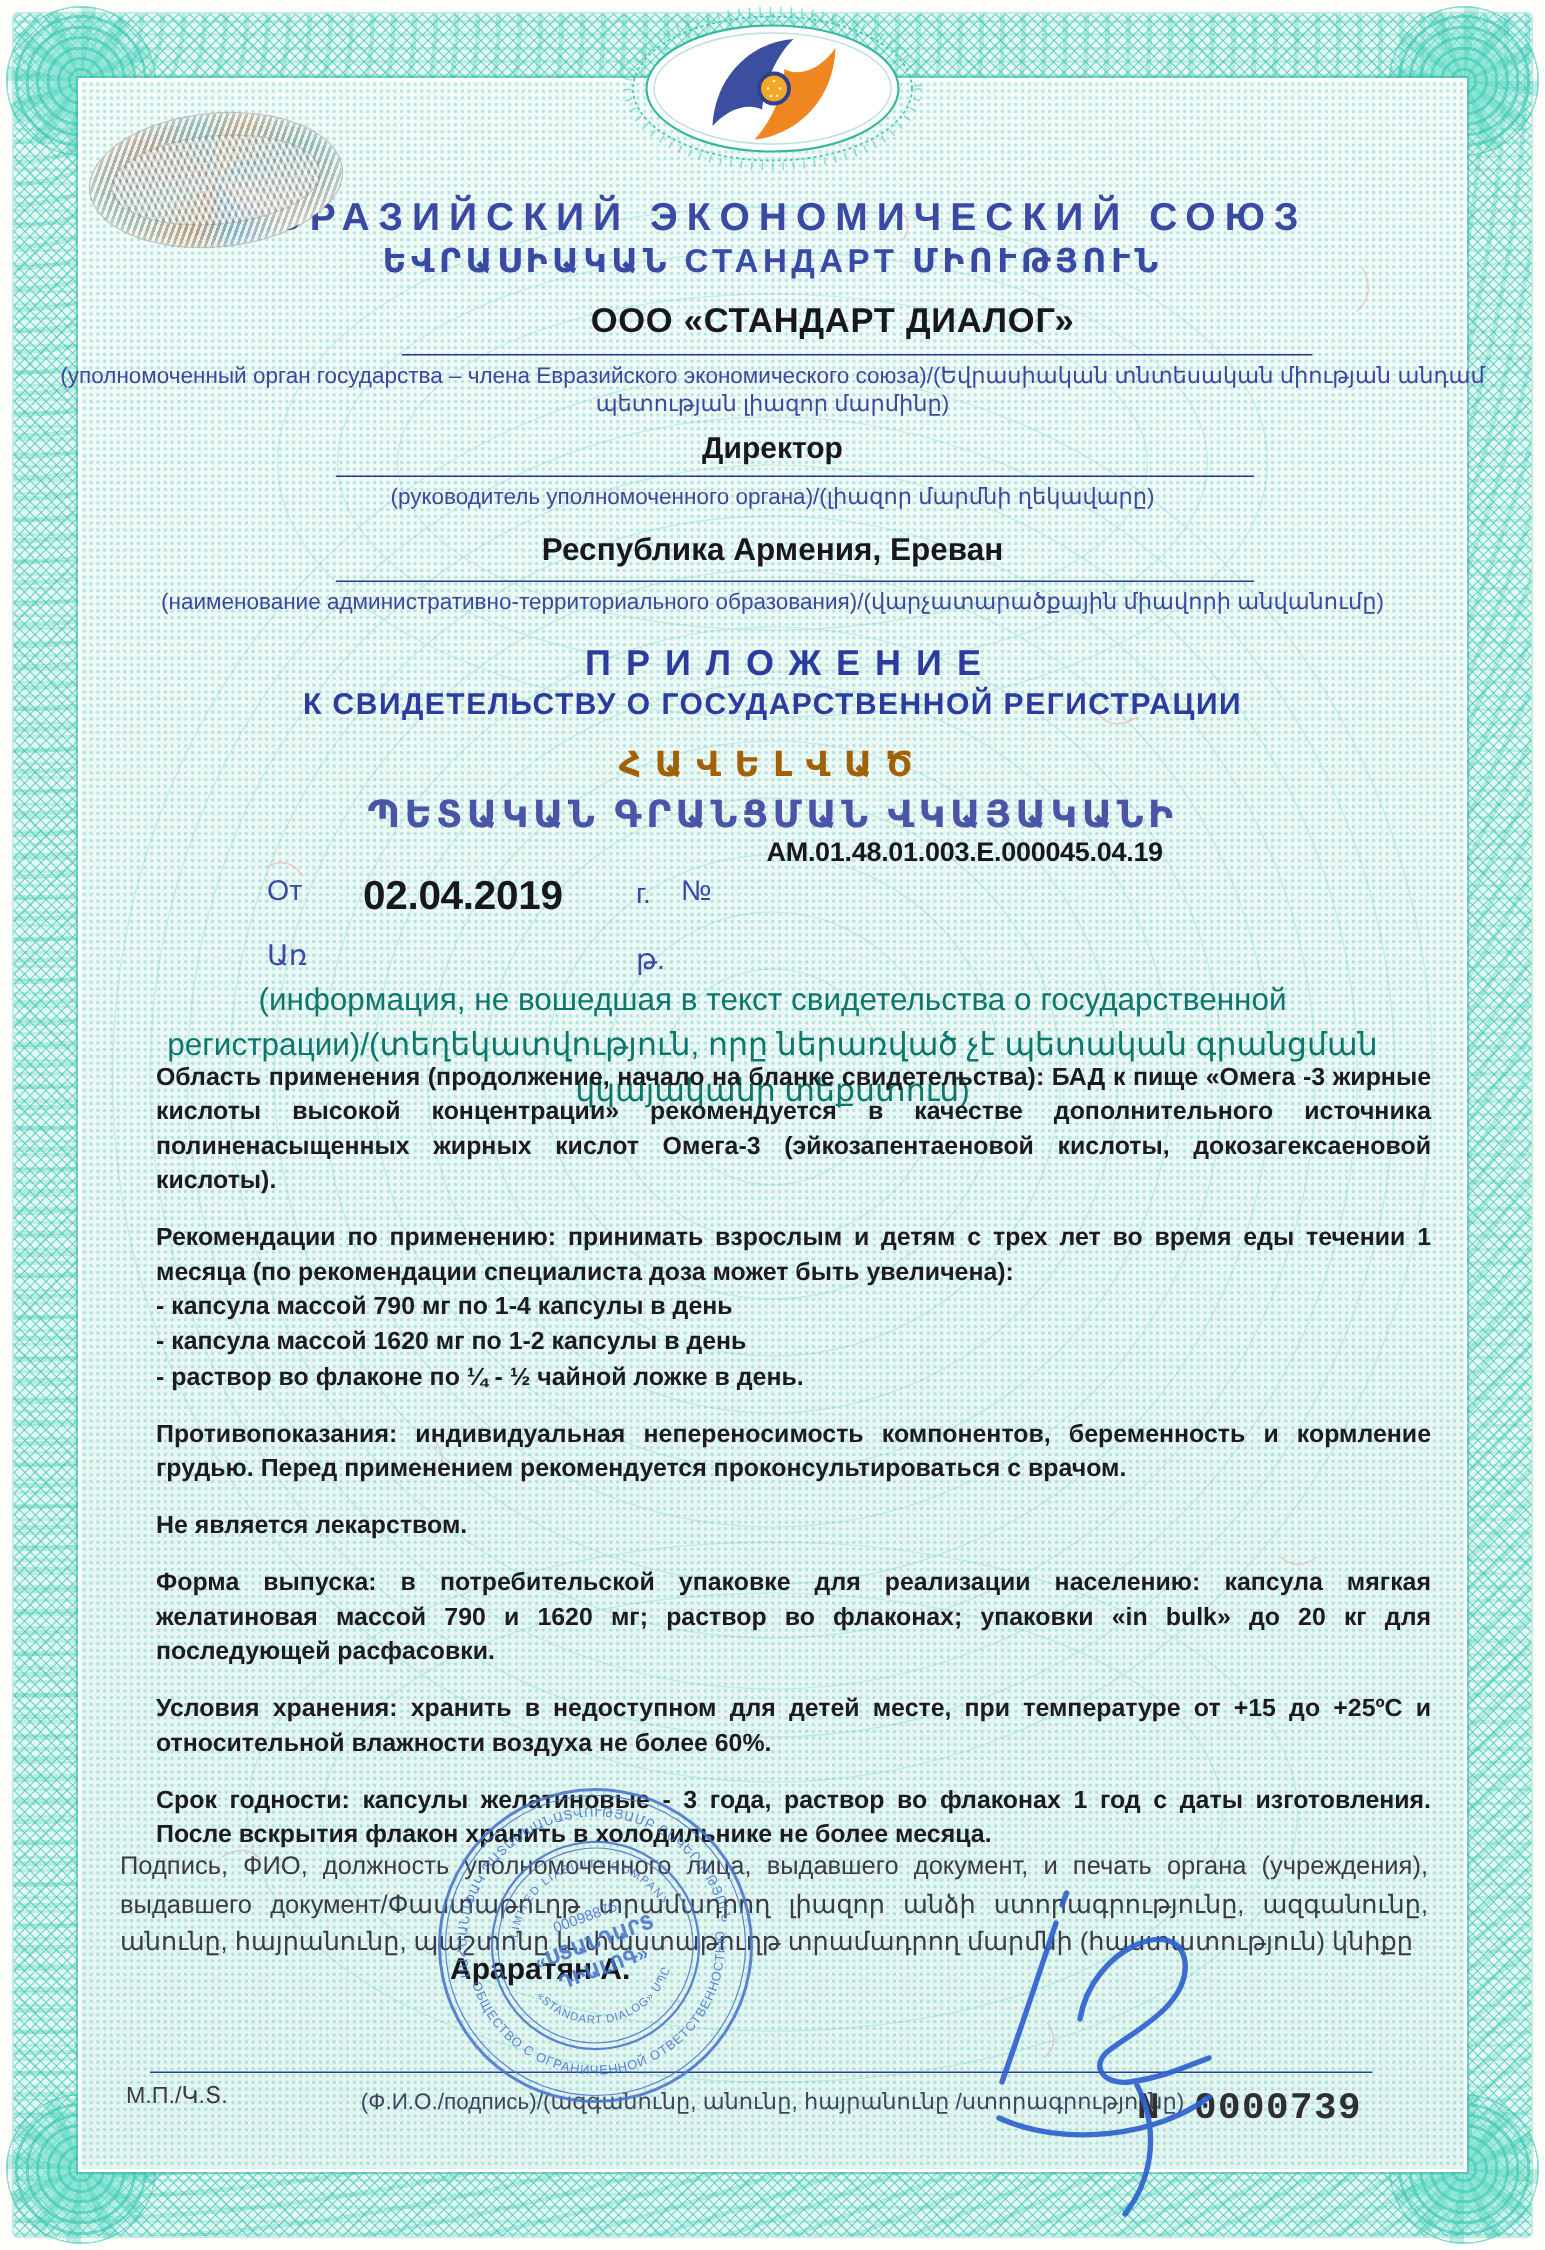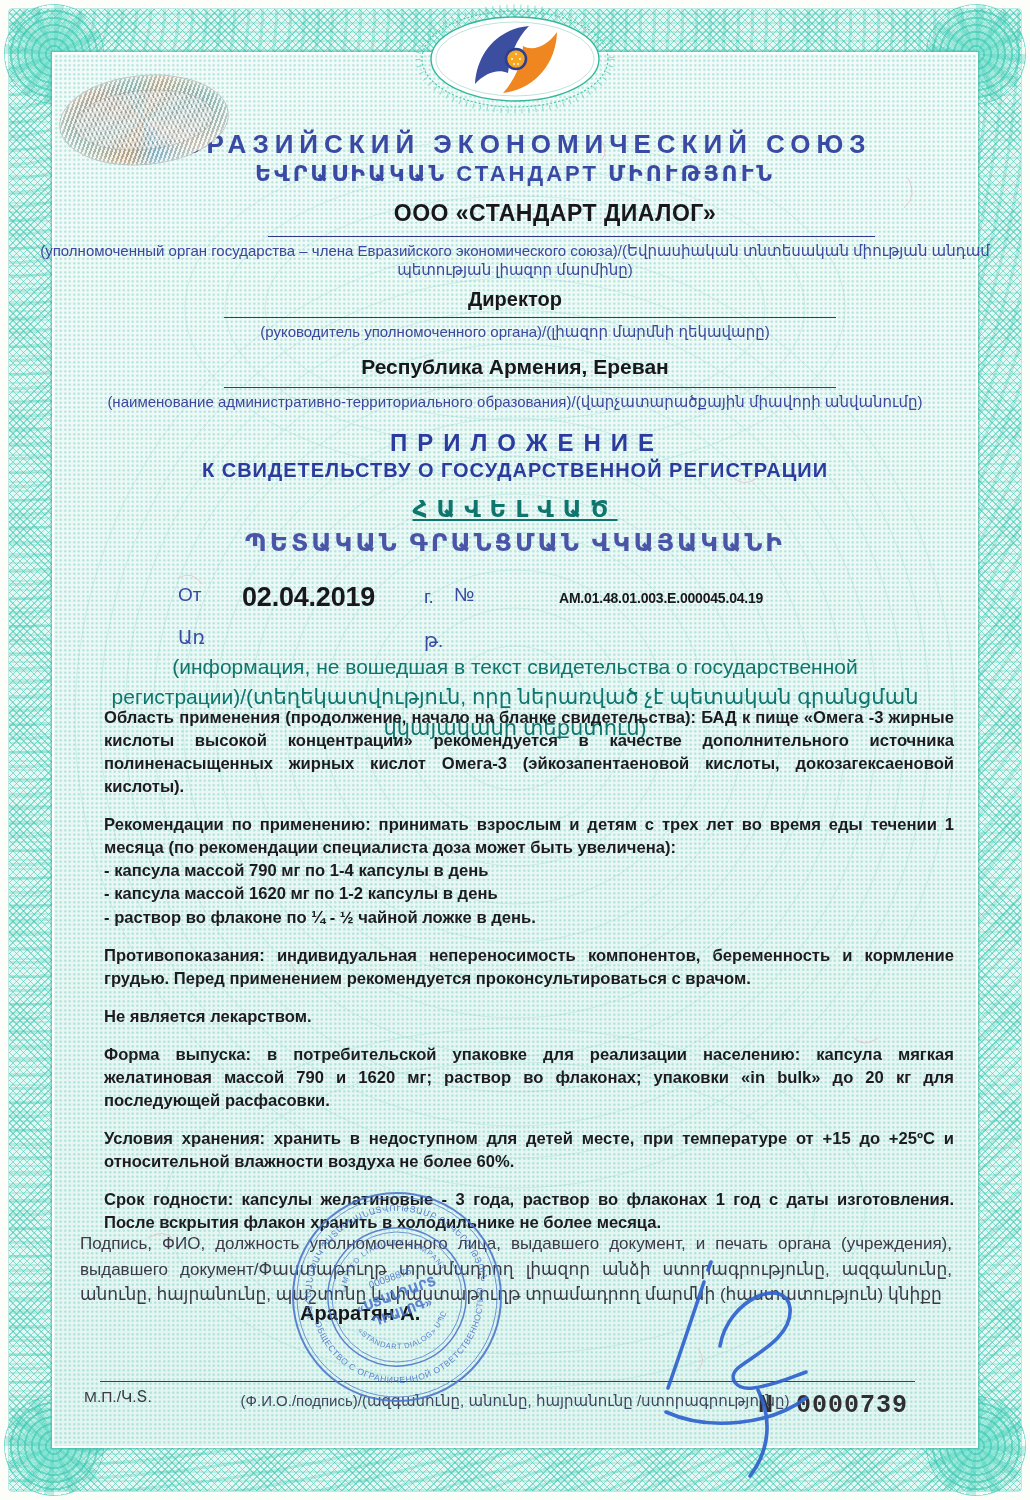--- a/index.html
+++ b/index.html
@@ -45,21 +45,21 @@
   .union-am{top:161px; font-size:22px; font-weight:700; letter-spacing:3px; color:#3a49a4;}
   .org-name{top:200px; font-size:23px; font-weight:700; color:#17171c; letter-spacing:.5px;margin-left:40px;}
   .caption{font-size:15px; color:#3c479d; line-height:1.25; white-space:pre-line;}
   .org-caption{top:242px;}
   .pos-value{top:288px; font-size:20px; font-weight:700; color:#17171c;}
   .pos-caption{top:323px;}
   .terr-value{top:355px; font-size:21px; font-weight:700; color:#17171c;}
   .terr-caption{top:393px;text-align:center;}
   .title1{top:429px; font-size:24px; font-weight:700; letter-spacing:10px; color:#2c3c9e;margin-left:12px;}
   .title2{top:459px; font-size:20px; font-weight:700; letter-spacing:1px; color:#2c3c9e;}
-  .title3{top:496px; font-size:23px; font-weight:700; letter-spacing:9px; color:#0f766e;text-decoration:underline;}
+  .title3{top:496px; font-size:23px; font-weight:700; letter-spacing:9px; color:#a16207;}
   .title4{top:528px; font-size:25px; font-weight:700; letter-spacing:3px; color:#4a55a8;}
   .fld{position:absolute; z-index:3;}
   .lbl{font-size:19px; color:#3a49a4;}
   .val{font-size:20px; font-weight:700; color:#17171c; letter-spacing:-.2px;}
   .info-caption{top:652px; left:95px; width:840px; font-size:21px; color:#0f766e; line-height:1.45; text-align:center; white-space:pre-line; position:absolute; z-index:3;}
   .body-text{position:absolute; left:104px; right:76px; top:706px; z-index:3;}
   .body-text p{margin:0 0 15px 0; font-size:16.6px; font-weight:700; color:#1c1c20; line-height:1.39; text-align:justify; white-space:pre-line;}
   .footer-note{position:absolute; left:80px; right:78px; top:1231px; font-size:17px; color:#3a3a48; line-height:1.5; text-align:justify; z-index:3;}
   .signer-name{position:absolute; left:300px; top:1302px; font-size:20px; font-weight:700; color:#16161a; z-index:4;}
   .sign-line{left:100px; width:815px; top:1381px;}
@@ -163,21 +163,21 @@
 
   <div class="abs title1">ПРИЛОЖЕНИЕ</div>
   <div class="abs title2">К СВИДЕТЕЛЬСТВУ О ГОСУДАРСТВЕННОЙ РЕГИСТРАЦИИ</div>
   <div class="abs title3">ՀԱՎԵԼՎԱԾ</div>
   <div class="abs title4">ՊԵՏԱԿԱՆ ԳՐԱՆՑՄԱՆ ՎԿԱՅԱԿԱՆԻ</div>
 
   <span class="fld lbl" style="left:178px;top:584px;">От</span>
   <span class="fld val" style="left:242px;top:582px;font-size:27px;">02.04.2019</span>
   <span class="fld lbl" style="left:424px;top:586px;">г.</span>
   <span class="fld lbl" style="left:454px;top:584px;">№</span>
-  <span class="fld val" style="left:511px;top:590px;font-size:14px;margin-left:48px;">AM.01.48.01.003.E.000045.04.19</span>
+  <span class="fld val" style="left:511px;top:558px;font-size:18px;">AM.01.48.01.003.E.000045.04.19</span>
   <span class="fld lbl" style="left:178px;top:626px;">Առ</span>
   <span class="fld lbl" style="left:424px;top:629px;">թ.</span>
   <div class="info-caption">(информация, не вошедшая в текст свидетельства о государственной
 регистрации)/(տեղեկատվություն, որը ներառված չէ պետական գրանցման վկայականի տեքստում)</div>
 
   <div class="body-text">
     <p>Область применения (продолжение, начало на бланке свидетельства):  БАД к пище «Омега -3 жирные кислоты высокой концентрации» рекомендуется в качестве дополнительного источника полиненасыщенных жирных кислот Омега-3 (эйкозапентаеновой кислоты, докозагексаеновой кислоты).</p>
     <p>Рекомендации по применению: принимать взрослым и детям с трех лет во время еды течении 1 месяца (по рекомендации специалиста доза может быть увеличена):
 - капсула массой 790 мг по 1-4 капсулы в день
 - капсула массой 1620 мг по 1-2 капсулы в день

